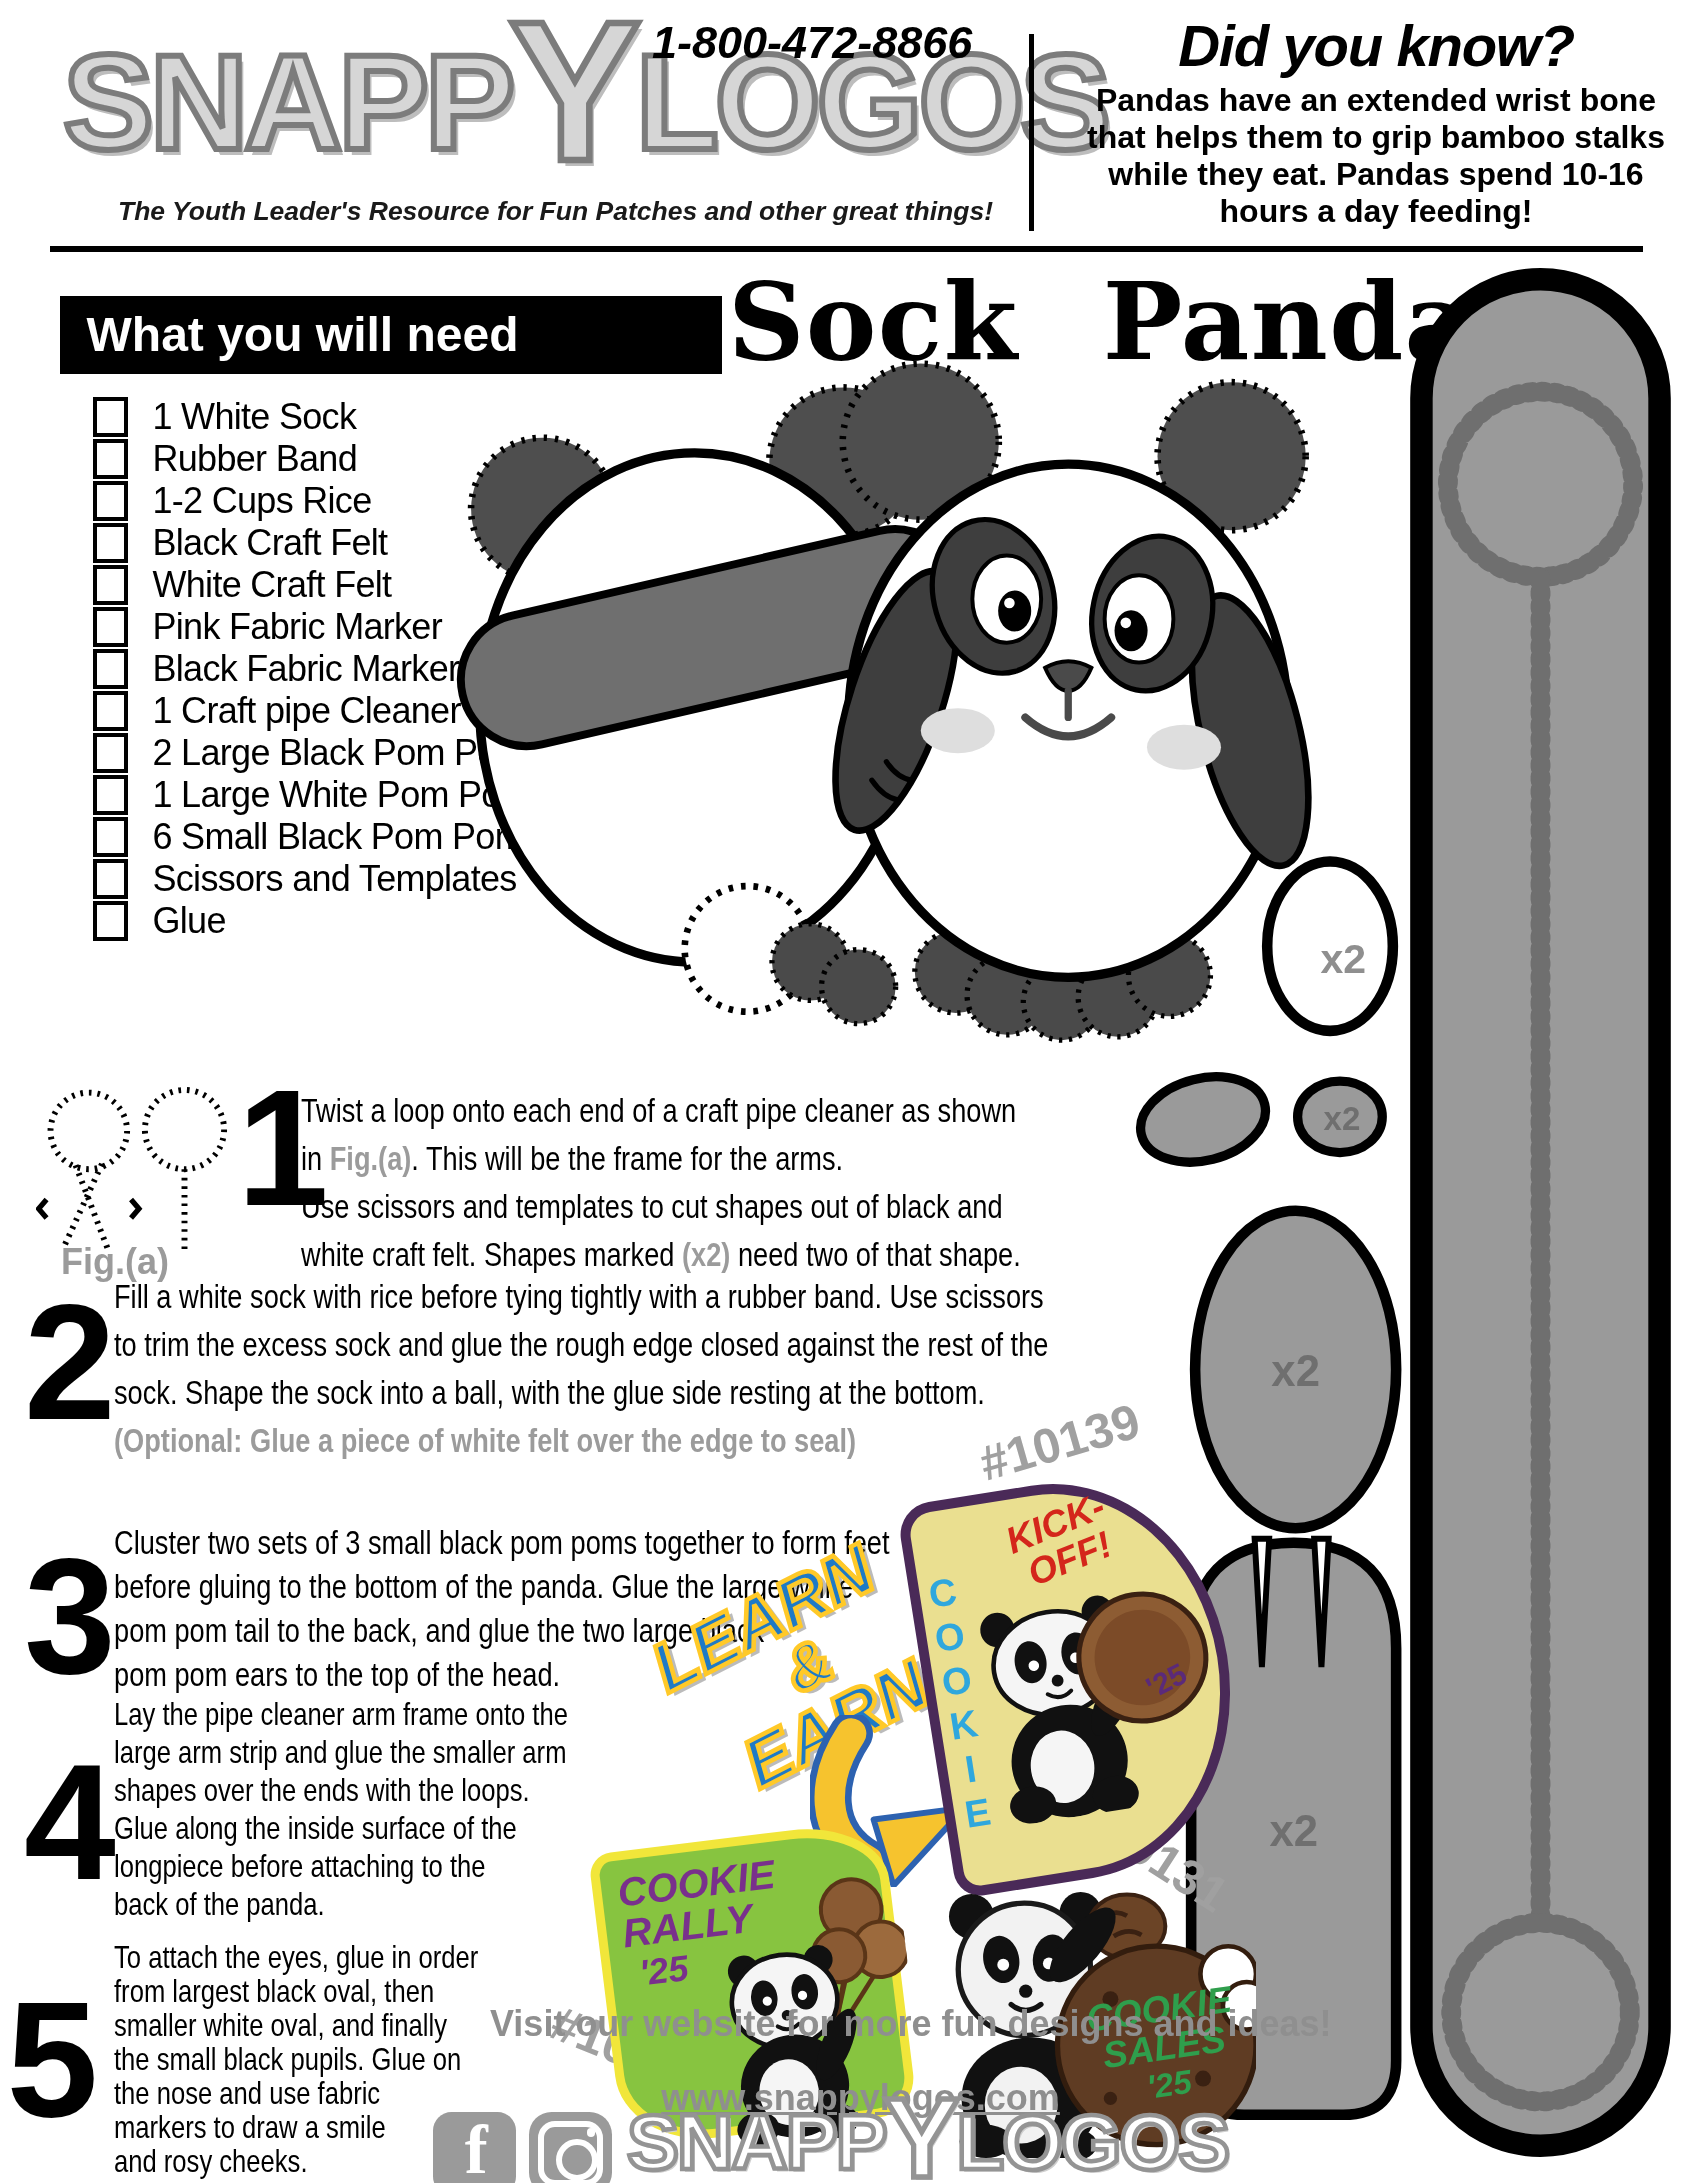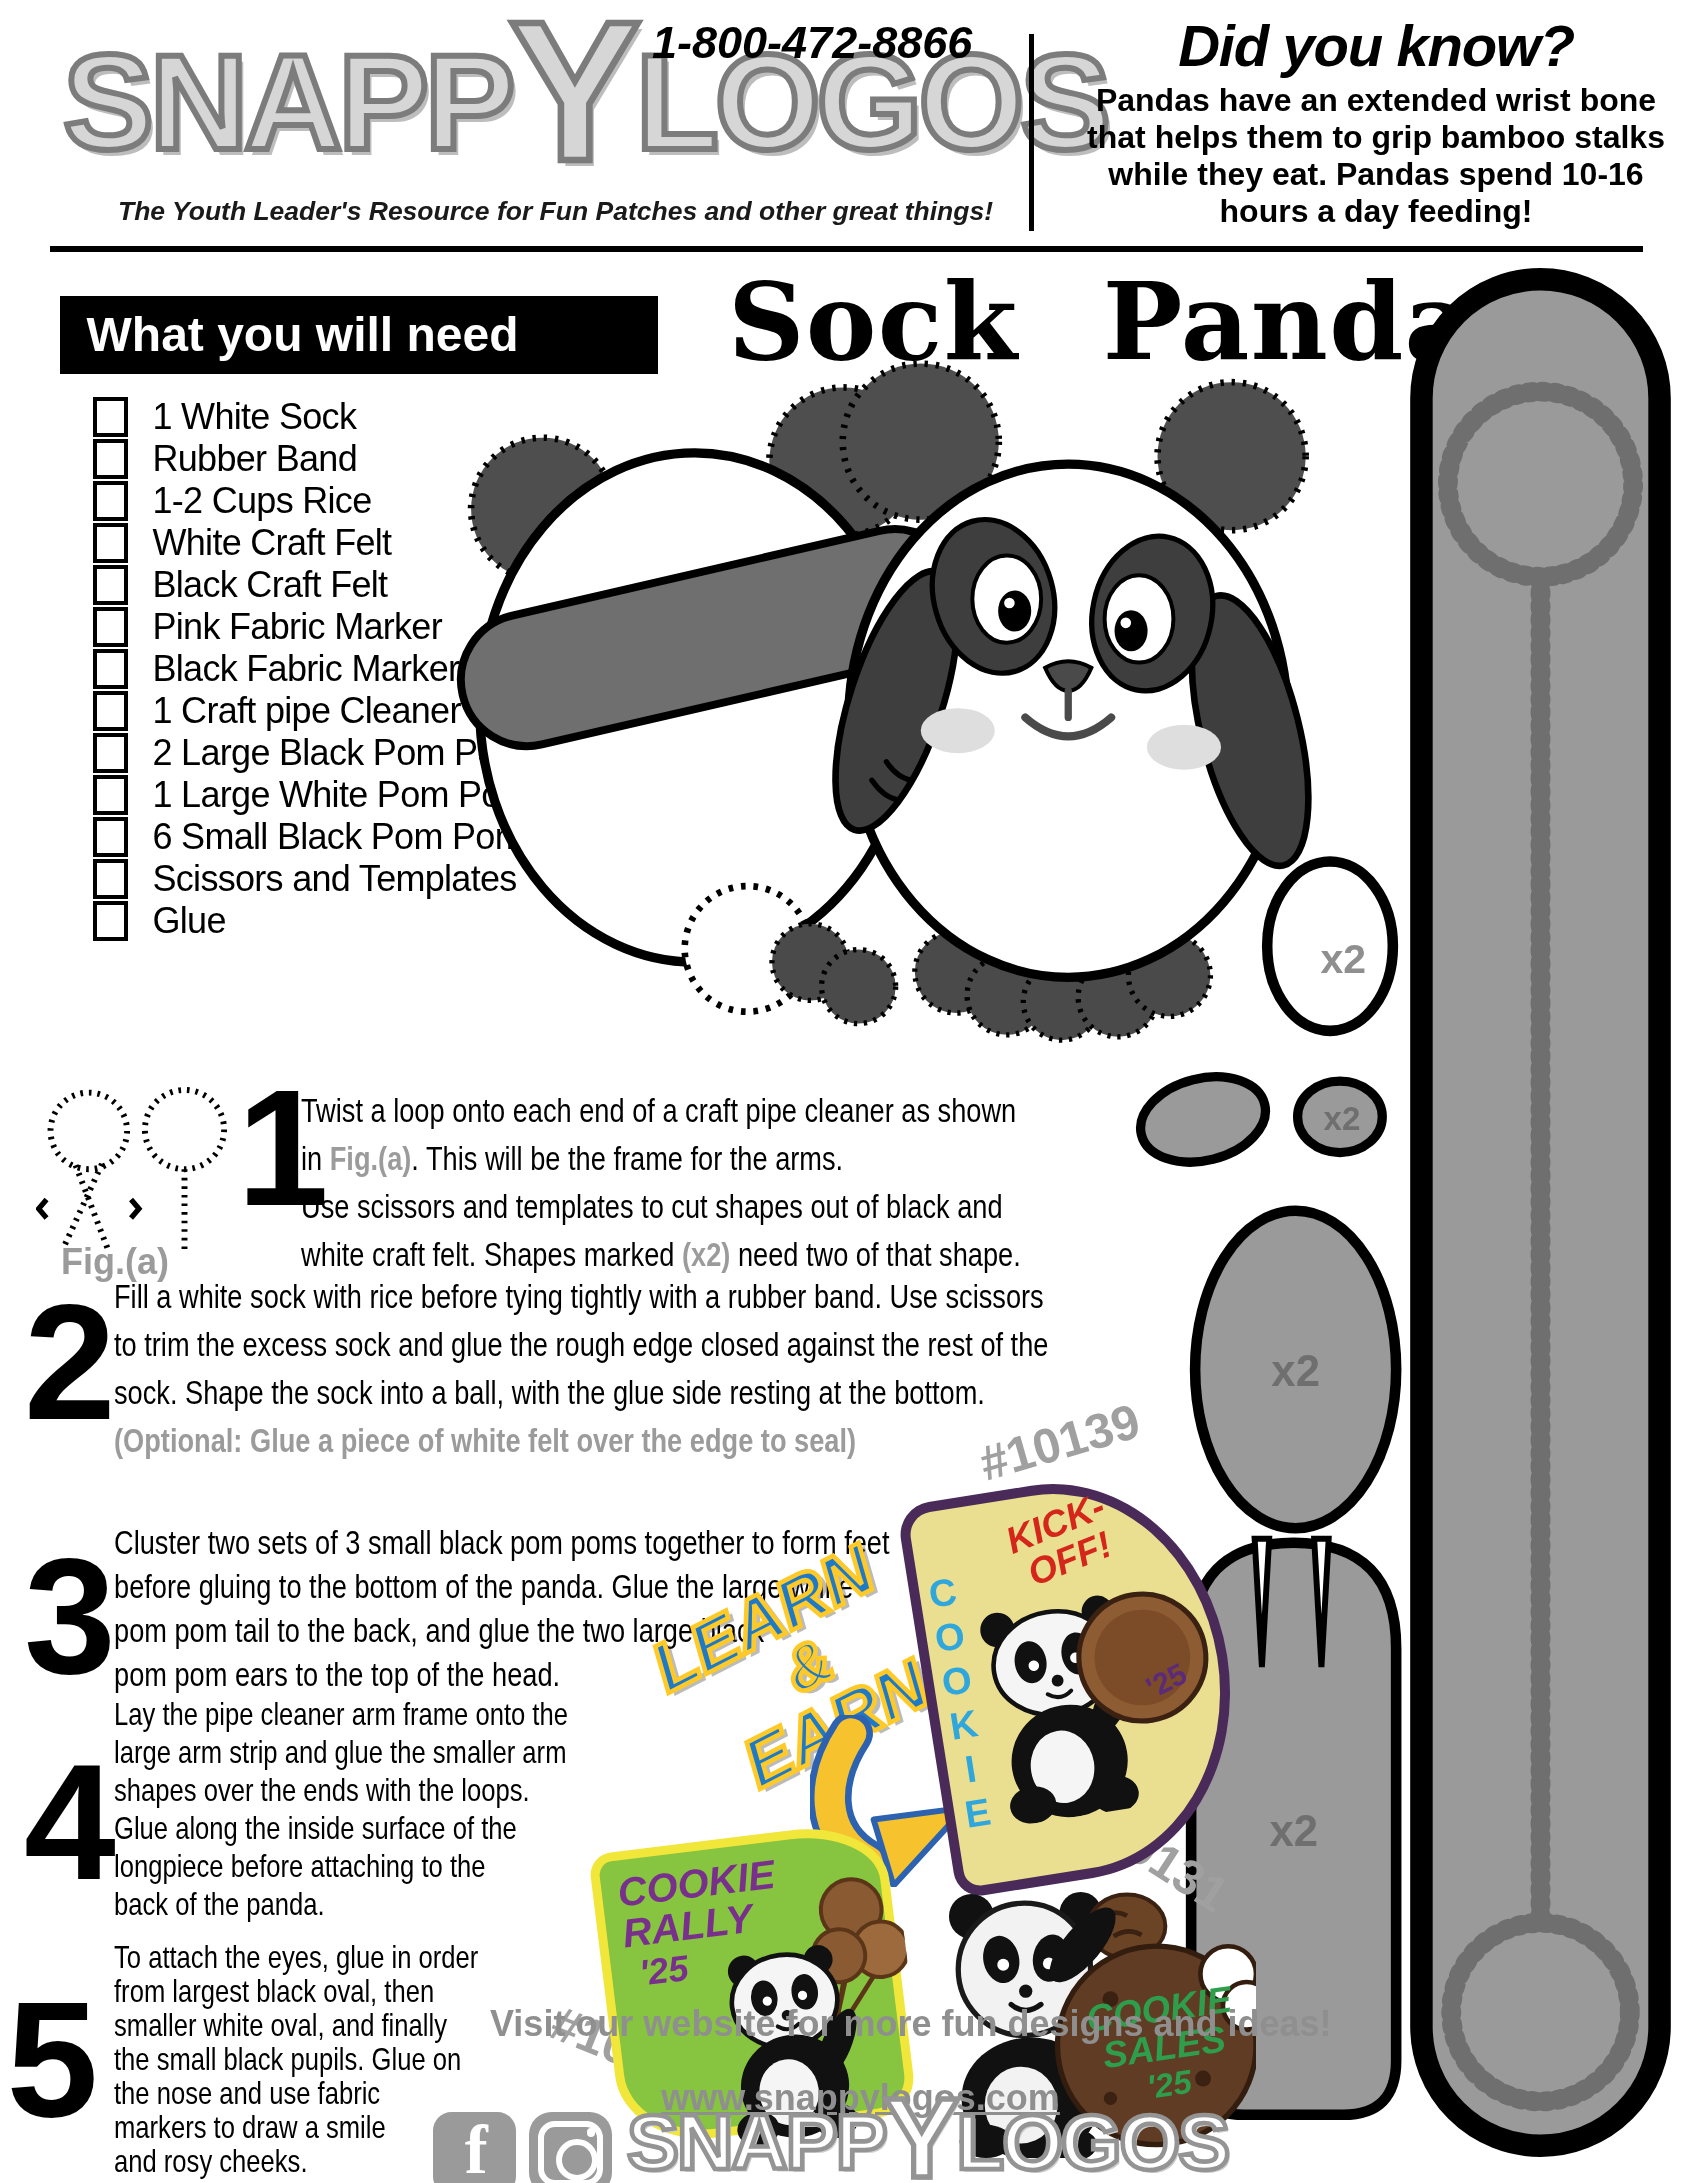--- a/index.html
+++ b/index.html
@@ -16,21 +16,21 @@
   .tagline{position:absolute;left:118px;top:196px;font-size:26.5px;font-weight:bold;font-style:italic;white-space:nowrap;color:#1a1a1a;}
   .vdiv{position:absolute;left:1029px;top:34px;width:4.6px;height:197px;background:#000;}
   .dyk-title{position:absolute;left:1085px;top:12px;width:582px;text-align:center;font-size:58px;font-weight:bold;letter-spacing:-1.3px;font-style:italic;}
   .dyk-body{position:absolute;left:1065px;top:82px;width:622px;text-align:center;font-size:32px;font-weight:bold;line-height:37px;}
   .dyk-body div{white-space:nowrap;}
   .hrule{position:absolute;left:50px;top:246px;width:1593px;height:6px;background:#000;}
 
   
   .bar{position:absolute;background:#000;color:#fff;font-weight:bold;}
   .bar .bar-label{display:block;padding-left:26.5px;}
-  .bar.materials{left:60px;top:296px;width:598px;height:78px;font-size:48px;line-height:78px;}
+  .bar.materials{left:60px;top:296px;width:662px;height:78px;font-size:48px;line-height:78px;}
   .bar.creative{left:60px;top:958px;width:645px;height:75px;font-size:48px;line-height:75px;}
 
   
   .mat-list{position:absolute;left:93px;top:396px;}
   .mat-row{display:flex;align-items:center;height:42px;}
   .mat-box{width:26.5px;height:32px;border:4px solid #000;margin-right:25px;flex:0 0 auto;background:#fff;}
   .mat-label{font-size:36px;white-space:nowrap;letter-spacing:-0.7px;}
 
   
   .sock-title{position:absolute;left:728px;top:259px;width:648px;text-align:center;
@@ -144,25 +144,25 @@
     <div class="mat-row">
         <span class="mat-box"></span>
         <span class="mat-label">Rubber Band</span>
       </div>
     <div class="mat-row">
         <span class="mat-box"></span>
         <span class="mat-label">1-2 Cups Rice</span>
       </div>
     <div class="mat-row">
         <span class="mat-box"></span>
+        <span class="mat-label">Black Craft Felt</span>
+      </div>
+    <div class="mat-row">
+        <span class="mat-box"></span>
         <span class="mat-label">White Craft Felt</span>
-      </div>
-    <div class="mat-row">
-        <span class="mat-box"></span>
-        <span class="mat-label">Black Craft Felt</span>
       </div>
     <div class="mat-row">
         <span class="mat-box"></span>
         <span class="mat-label">Pink Fabric Marker</span>
       </div>
     <div class="mat-row">
         <span class="mat-box"></span>
         <span class="mat-label">Black Fabric Marker</span>
       </div>
     <div class="mat-row">

